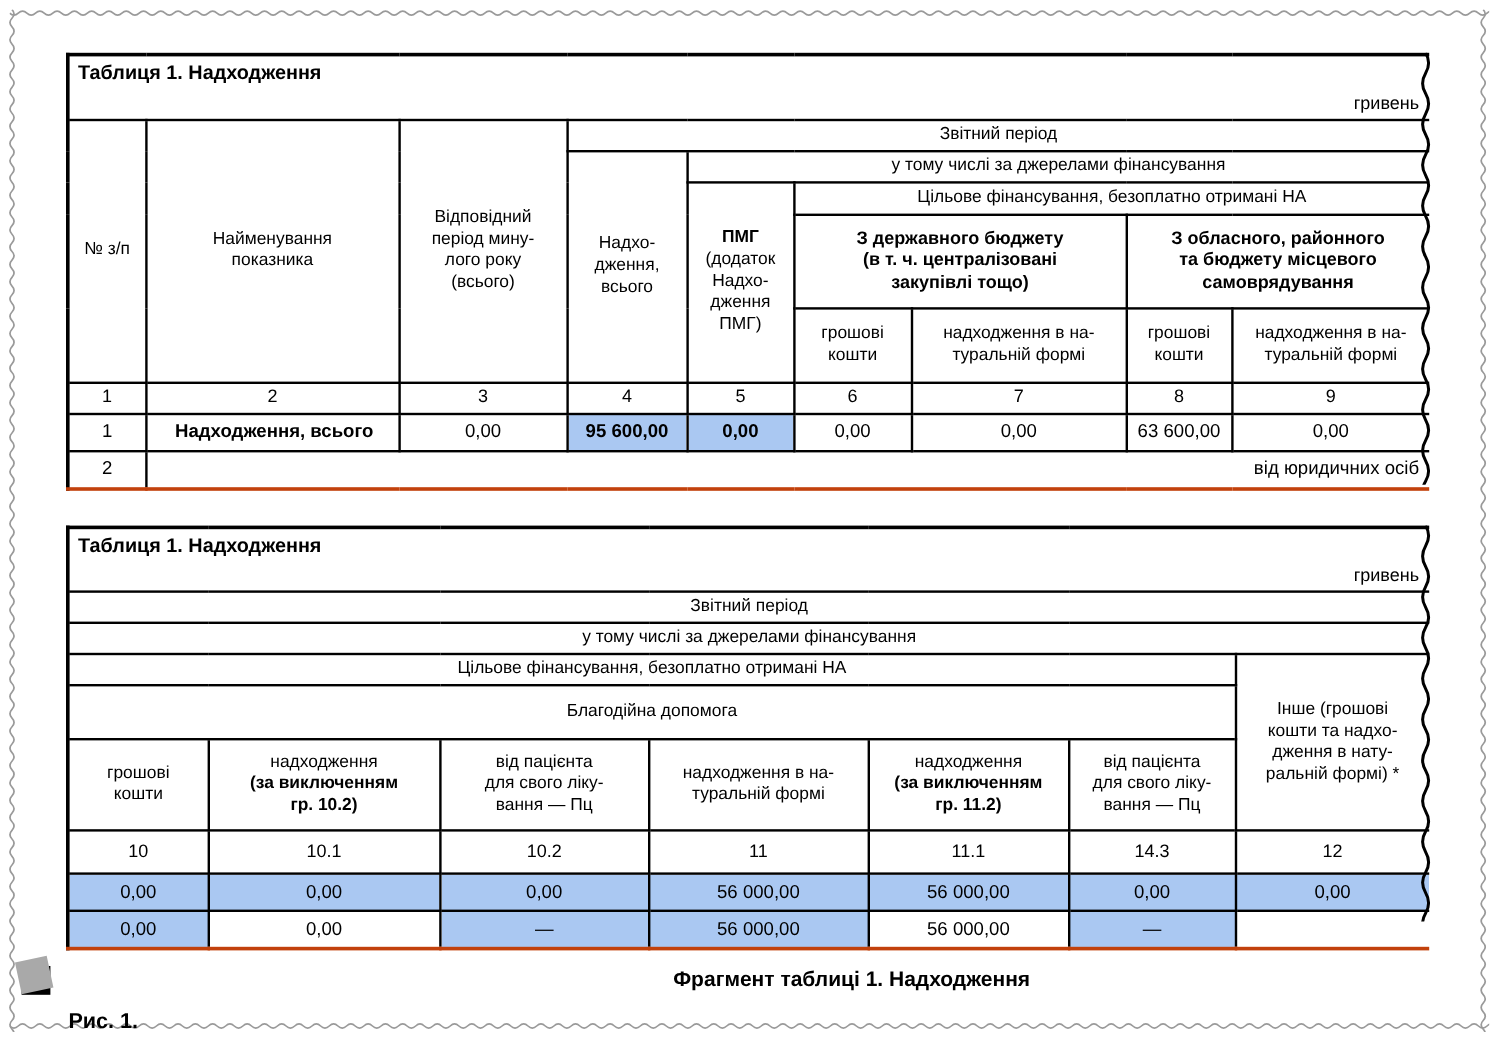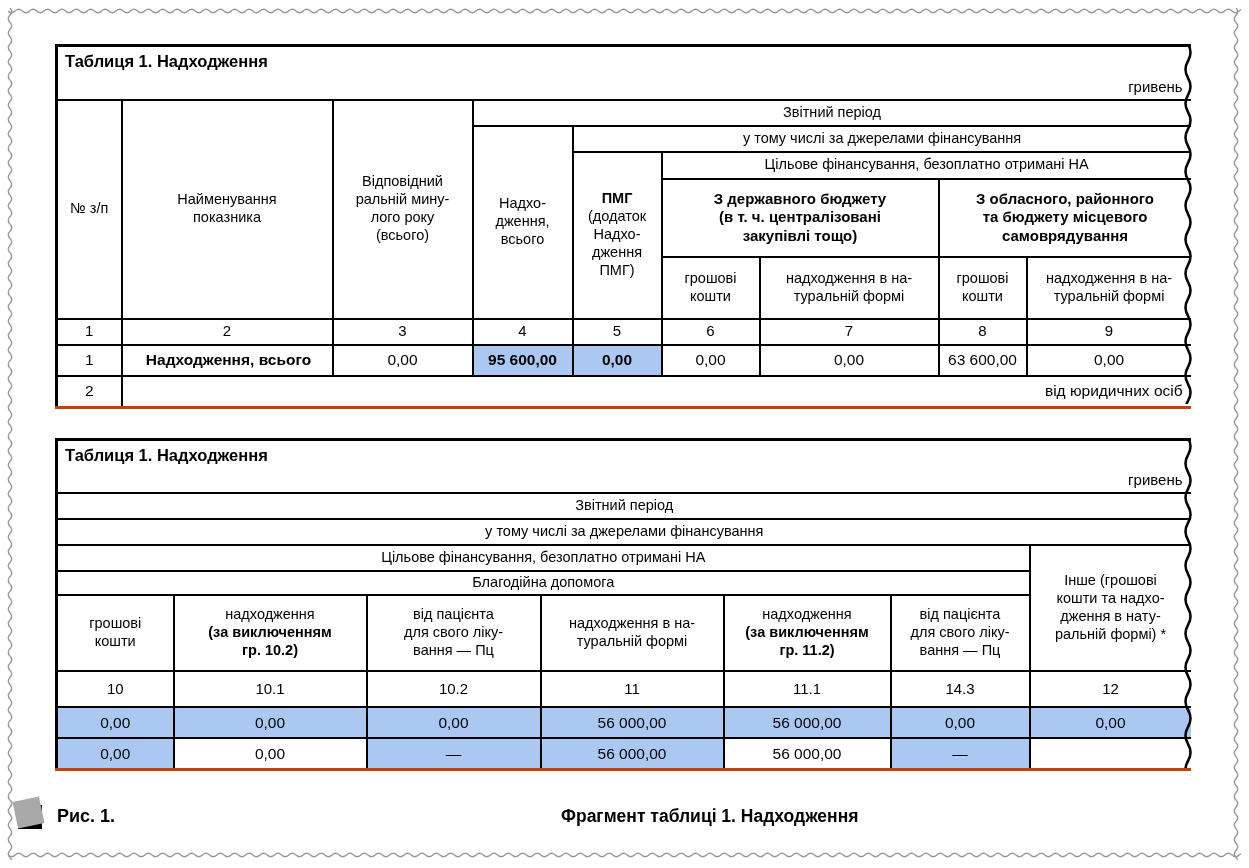--- a/index.html
+++ b/index.html
@@ -52,21 +52,21 @@
   .pmg-note{font-weight:normal;}
 
   
   .torn{position:absolute;top:0;right:-6px;width:13px;}
   .torn path{stroke:#000;stroke-width:2.5;fill:none;}
 
   
   .fig-icon{position:absolute;left:14px;top:798px;width:34px;height:34px;}
   .fig-icon .sq-black{position:absolute;left:4px;top:7px;width:24px;height:24px;background:#000;}
   .fig-icon .sq-gray{position:absolute;left:1px;top:1px;width:27px;height:27px;background:#a9a9a9;transform:rotate(-12deg);}
-  .fig-label{position:absolute;left:57px;top:806px;font-weight:bold;font-size:18px;}
+  .fig-label{position:absolute;left:57px;top:841px;font-weight:bold;font-size:18px;}
   .fig-title{position:absolute;left:561px;top:806px;font-weight:bold;font-size:17.5px;}
 </style>
 </head>
 <body>
 
 <div class="page">
 
   <svg class="frame f-top wave-gray" width="1233" height="12">
       <path transform="translate(0,6)" d="M0 0 q 3.6 3.4 7.2 0 t 7.2 0 t 7.2 0 t 7.2 0 t 7.2 0 t 7.2 0 t 7.2 0 t 7.2 0 t 7.2 0 t 7.2 0 t 7.2 0 t 7.2 0 t 7.2 0 t 7.2 0 t 7.2 0 t 7.2 0 t 7.2 0 t 7.2 0 t 7.2 0 t 7.2 0 t 7.2 0 t 7.2 0 t 7.2 0 t 7.2 0 t 7.2 0 t 7.2 0 t 7.2 0 t 7.2 0 t 7.2 0 t 7.2 0 t 7.2 0 t 7.2 0 t 7.2 0 t 7.2 0 t 7.2 0 t 7.2 0 t 7.2 0 t 7.2 0 t 7.2 0 t 7.2 0 t 7.2 0 t 7.2 0 t 7.2 0 t 7.2 0 t 7.2 0 t 7.2 0 t 7.2 0 t 7.2 0 t 7.2 0 t 7.2 0 t 7.2 0 t 7.2 0 t 7.2 0 t 7.2 0 t 7.2 0 t 7.2 0 t 7.2 0 t 7.2 0 t 7.2 0 t 7.2 0 t 7.2 0 t 7.2 0 t 7.2 0 t 7.2 0 t 7.2 0 t 7.2 0 t 7.2 0 t 7.2 0 t 7.2 0 t 7.2 0 t 7.2 0 t 7.2 0 t 7.2 0 t 7.2 0 t 7.2 0 t 7.2 0 t 7.2 0 t 7.2 0 t 7.2 0 t 7.2 0 t 7.2 0 t 7.2 0 t 7.2 0 t 7.2 0 t 7.2 0 t 7.2 0 t 7.2 0 t 7.2 0 t 7.2 0 t 7.2 0 t 7.2 0 t 7.2 0 t 7.2 0 t 7.2 0 t 7.2 0 t 7.2 0 t 7.2 0 t 7.2 0 t 7.2 0 t 7.2 0 t 7.2 0 t 7.2 0 t 7.2 0 t 7.2 0 t 7.2 0 t 7.2 0 t 7.2 0 t 7.2 0 t 7.2 0 t 7.2 0 t 7.2 0 t 7.2 0 t 7.2 0 t 7.2 0 t 7.2 0 t 7.2 0 t 7.2 0 t 7.2 0 t 7.2 0 t 7.2 0 t 7.2 0 t 7.2 0 t 7.2 0 t 7.2 0 t 7.2 0 t 7.2 0 t 7.2 0 t 7.2 0 t 7.2 0 t 7.2 0 t 7.2 0 t 7.2 0 t 7.2 0 t 7.2 0 t 7.2 0 t 7.2 0 t 7.2 0 t 7.2 0 t 7.2 0 t 7.2 0 t 7.2 0 t 7.2 0 t 7.2 0 t 7.2 0 t 7.2 0 t 7.2 0 t 7.2 0 t 7.2 0 t 7.2 0 t 7.2 0 t 7.2 0 t 7.2 0 t 7.2 0 t 7.2 0 t 7.2 0 t 7.2 0 t 7.2 0 t 7.2 0 t 7.2 0 t 7.2 0 t 7.2 0 t 7.2 0 t 7.2 0 t 7.2 0 t 7.2 0 t 7.2 0 t 7.2 0 t 7.2 0 t 7.2 0 t 7.2 0 t 7.2 0 t 7.2 0"></path>
     </svg>
@@ -98,21 +98,21 @@
         <td colspan="9" class="noR">
           <div class="tbl-title">Таблиця 1. Надходження</div>
           <div class="currency">гривень</div>
         </td>
       </tr>
       <tr style="height:26px">
         <td rowspan="5"><span class="pre">№ з/п</span></td>
         <td rowspan="5"><span class="pre">Найменування
 показника</span></td>
         <td rowspan="5"><span class="pre">Відповідний
-ральній мину-
+період мину-
 лого року
 (всього)</span></td>
         <td colspan="6" class="noR">Звітний період</td>
       </tr>
       <tr style="height:26px">
         <td rowspan="4"><span class="pre">Надхо-
 дження,
 всього</span></td>
         <td colspan="5" class="noR">у тому числі за джерелами фінансування</td>
       </tr>
@@ -201,21 +201,21 @@
       <tr style="height:26px">
         <td colspan="7" class="noR">у тому числі за джерелами фінансування</td>
       </tr>
       <tr style="height:26px">
         <td colspan="6">Цільове фінансування, безоплатно отримані НА</td>
         <td rowspan="3" class="noR"><span class="pre">Інше (грошові
 кошти та надхо-
 дження в нату-
 ральній формі) *</span></td>
       </tr>
-      <tr style="height:24px">
+      <tr style="height:45px">
         <td colspan="6">Благодійна допомога</td>
       </tr>
       <tr style="height:76px">
         <td><span class="pre">грошові
 кошти</span></td>
         <td>
           <div>надходження</div>
           <div class="b pre">(за виключенням
 гр. 10.2)</div>
         </td>

